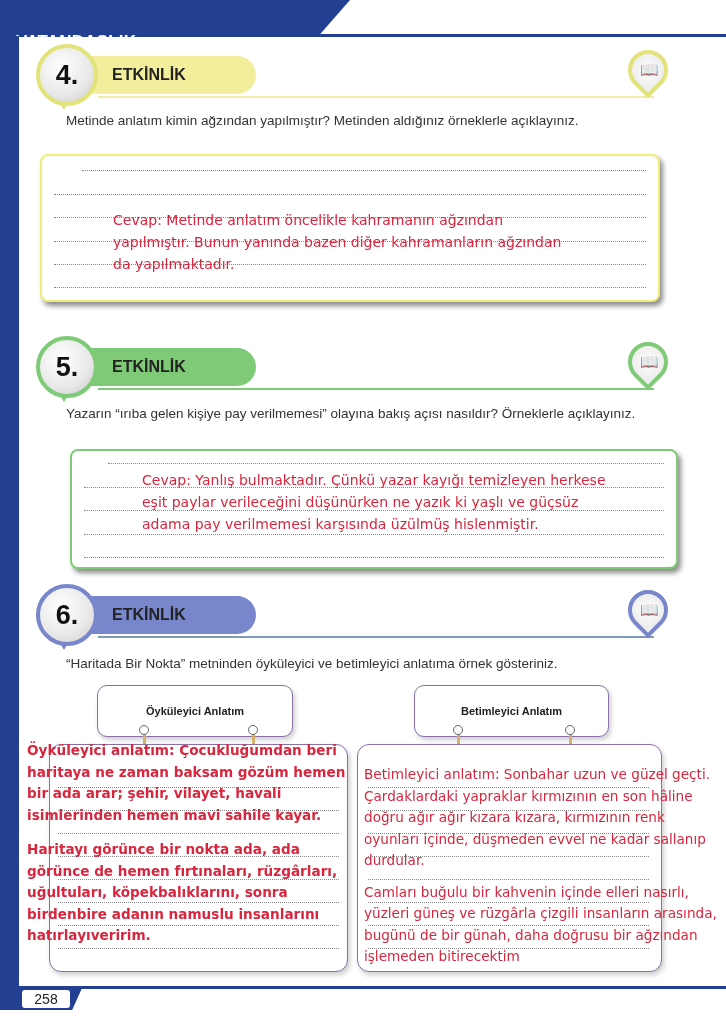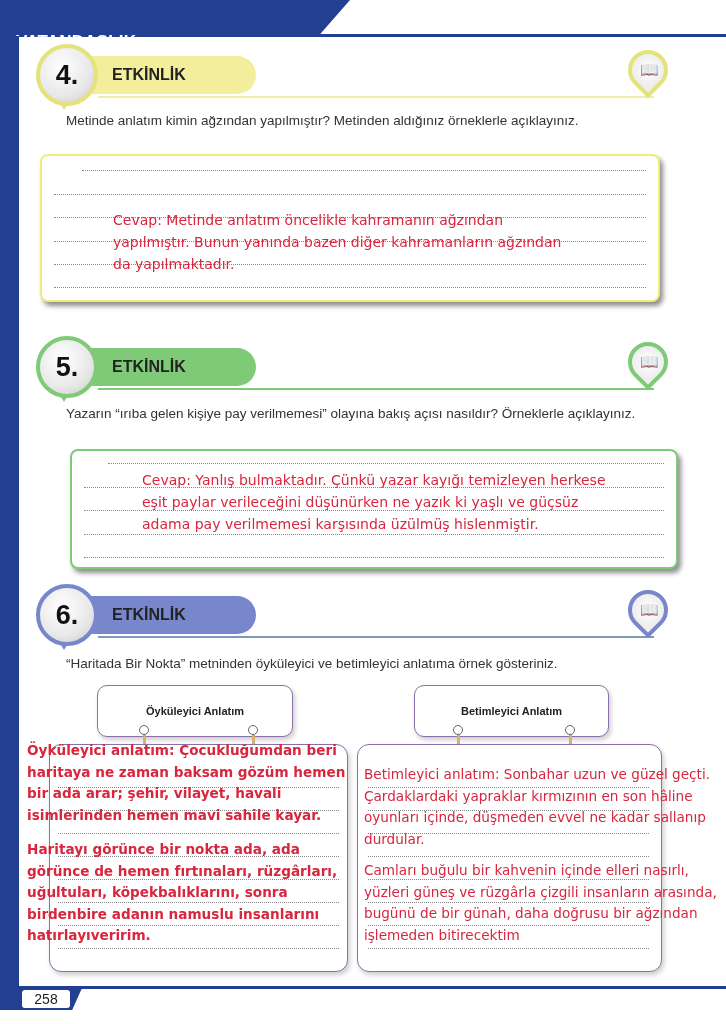--- a/index.html
+++ b/index.html
@@ -155,20 +155,21 @@
   <div class="dots" style="left:10px; right:12px; top:88px;"></div>
   <div class="dots" style="left:10px; right:12px; top:111px;"></div>
   <div class="dots" style="left:10px; right:12px; top:134px;"></div>
   <div class="dots" style="left:10px; right:12px; top:157px;"></div>
   <div class="dots" style="left:10px; right:12px; top:180px;"></div>
   <div class="dots" style="left:10px; right:12px; top:203px;"></div>
 </div>
 <div class="ans-big" style="left:364px; top:764px;">
   <div>Betimleyici anlatım: Sonbahar uzun ve güzel geçti.</div>
   <div>Çardaklardaki yapraklar kırmızının en son hâline</div>
+  <div>doğru ağır ağır kızara kızara, kırmızının renk</div>
   <div>oyunları içinde, düşmeden evvel ne kadar sallanıp</div>
   <div>durdular.</div>
   <div style="height:10px"></div>
   <div>Camları buğulu bir kahvenin içinde elleri nasırlı,</div>
   <div>yüzleri güneş ve rüzgârla çizgili insanların arasında,</div>
   <div>bugünü de bir günah, daha doğrusu bir ağzından</div>
   <div>işlemeden bitirecektim</div>
 </div>
 
 <div class="footer-line"></div>

